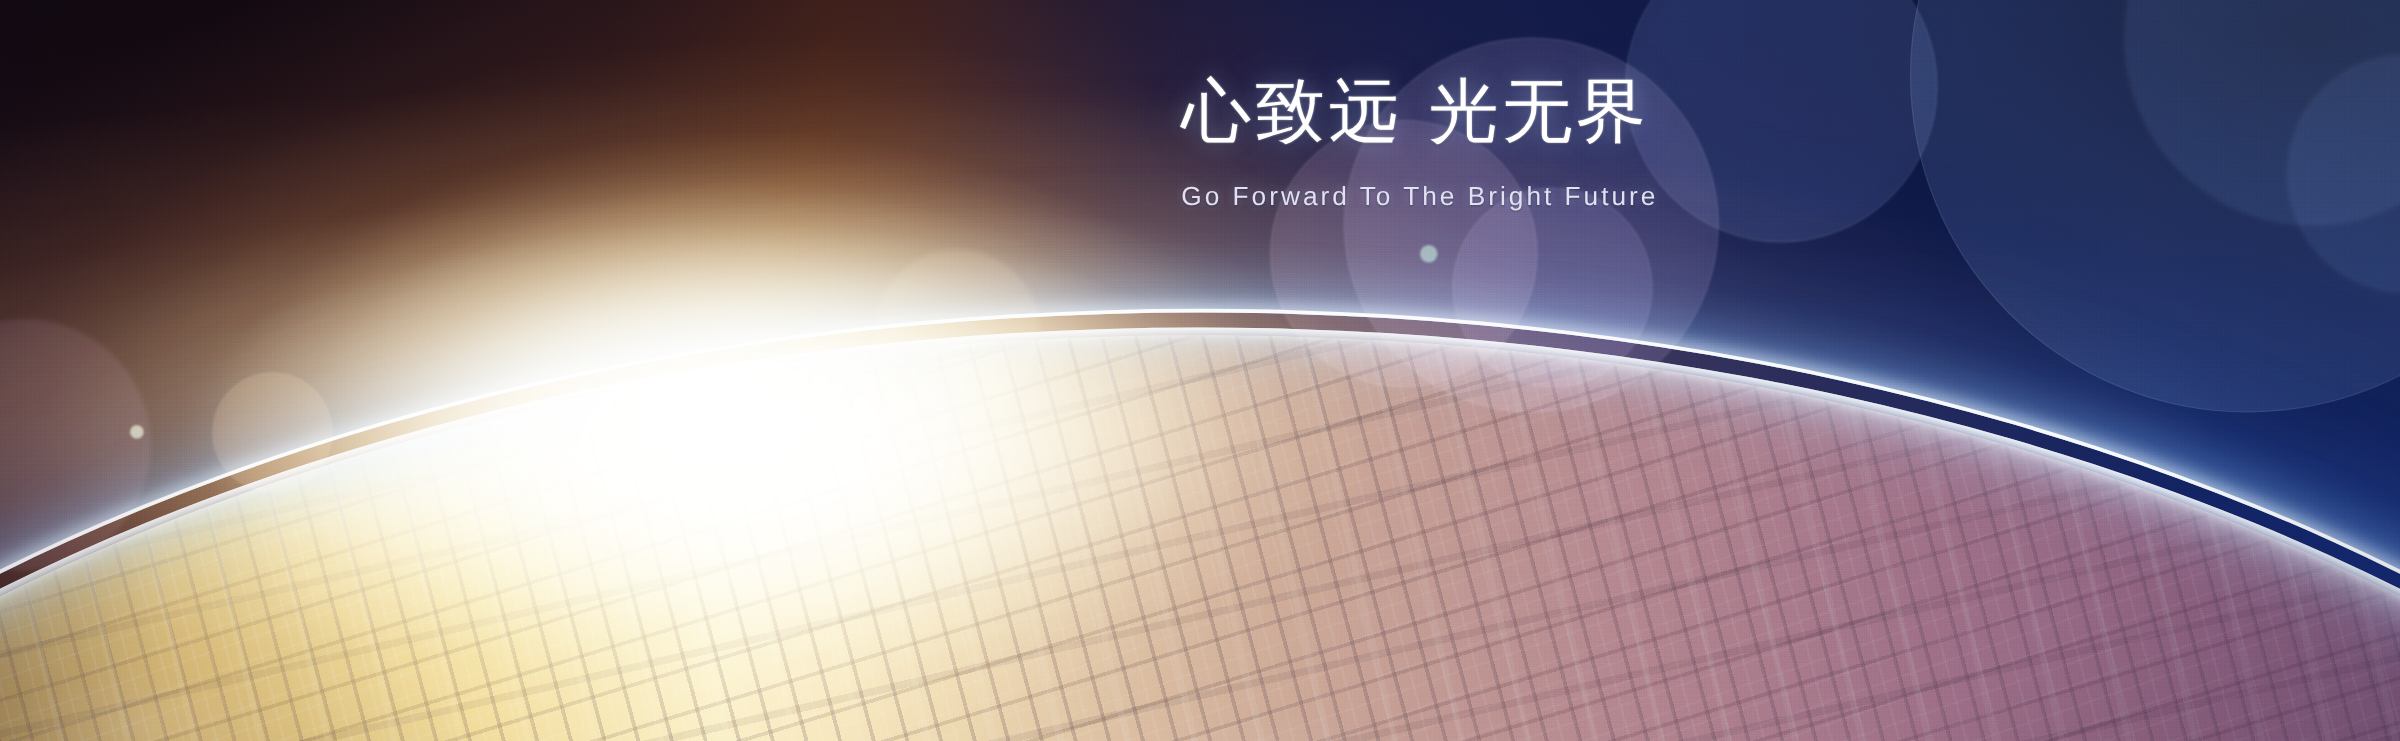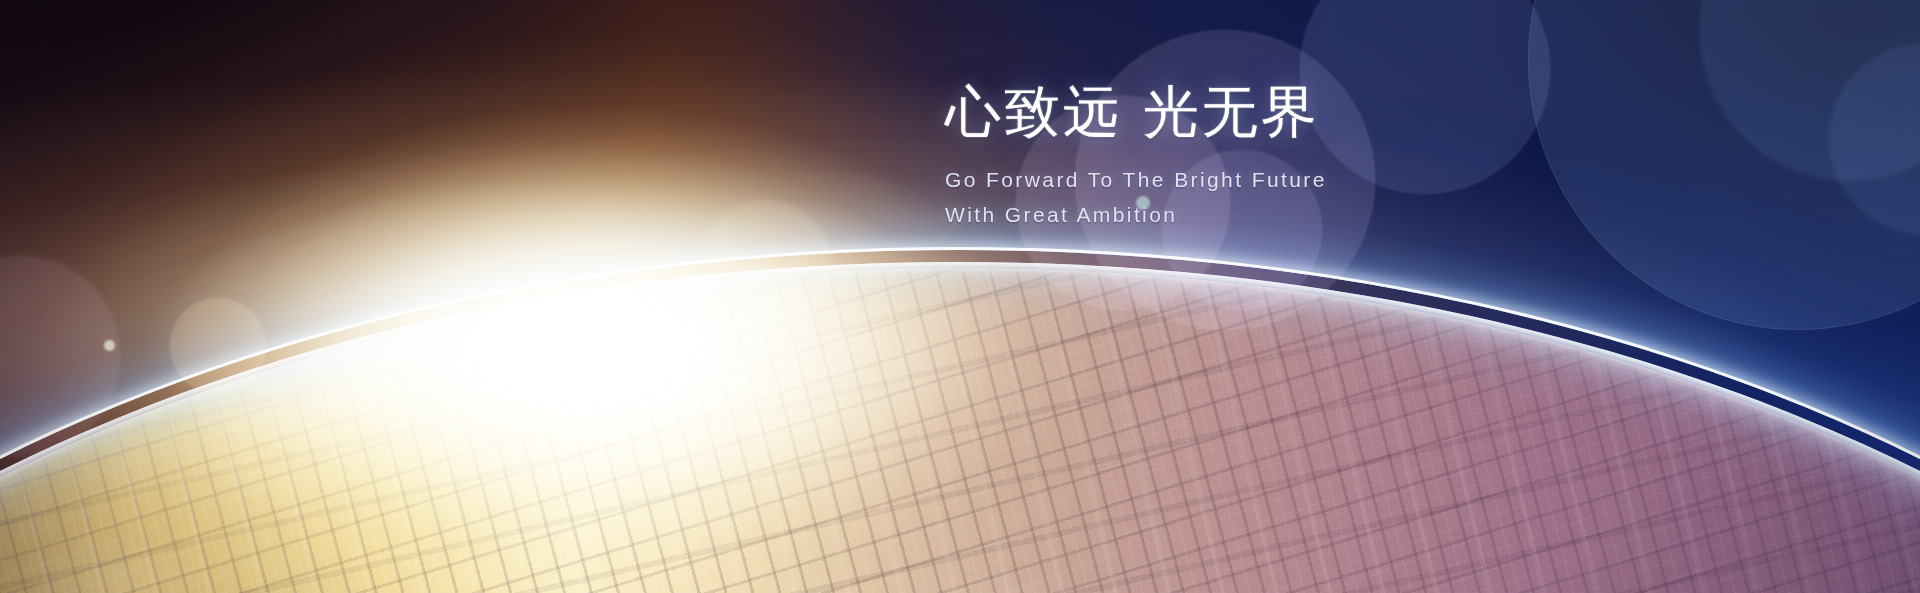--- a/index.html
+++ b/index.html
@@ -277,21 +277,21 @@
   .bokeh.ring::after {
     content:"";
     position:absolute; inset:0;
     border-radius:50%;
     border:1px solid rgba(255,255,255,.08);
   }
 
   
   #text-block {
     position:absolute;
-    left:945px; top:82px;
+    left:945px; top:60px;
     width:620px;
     z-index:40;
   }
   #headline {
     font-family:"DejaVu Sans", sans-serif;
     font-weight:200;
     font-size:56px;
     line-height:1.06;
     color:#ffffff;
     letter-spacing:3px;
@@ -376,19 +376,18 @@
       <div class="bokeh ring" style="left: 170px; top: 298px; width: 96px; height: 96px; background: radial-gradient(circle, rgba(255, 196, 132, 0.2) 0%, rgba(255, 196, 132, 0.2) 62%, rgba(255, 214, 160, 0.12) 86%, rgba(0, 0, 0, 0) 100%); filter: blur(1px);"></div>
       <div class="bokeh ring" style="left: 104px; top: 340px; width: 11px; height: 11px; background: radial-gradient(circle, rgba(226, 240, 198, 0.72) 0%, rgba(226, 240, 198, 0.72) 62%, rgba(226, 240, 198, 0.22) 86%, rgba(0, 0, 0, 0) 100%); filter: blur(1px);"></div>
       <div class="bokeh ring" style="left: -80px; top: 256px; width: 200px; height: 200px; background: radial-gradient(circle, rgba(150, 110, 150, 0.18) 0%, rgba(150, 110, 150, 0.18) 62%, rgba(190, 150, 190, 0.1) 86%, rgba(0, 0, 0, 0) 100%); filter: blur(2px);"></div>
       <div class="bokeh ring" style="left: 700px; top: 200px; width: 132px; height: 132px; background: radial-gradient(circle, rgba(255, 206, 150, 0.16) 0%, rgba(255, 206, 150, 0.16) 62%, rgba(255, 220, 170, 0.1) 86%, rgba(0, 0, 0, 0) 100%); filter: blur(2px);"></div>
       <div class="bokeh ring" style="left: 1830px; top: 44px; width: 190px; height: 190px; background: radial-gradient(circle, rgba(74, 104, 168, 0.16) 0%, rgba(74, 104, 168, 0.16) 62%, rgba(120, 150, 205, 0.1) 86%, rgba(0, 0, 0, 0) 100%); filter: blur(2px);"></div>
     </div>
 
   <div id="text-block">
     <div id="headline">心致远  光无界</div>
     <div class="subline" id="subline-1">Go Forward To The Bright Future</div>
-    <div class="subline" id="subline-2">With Great Ambition</div>
   </div>
 
   <div class="layer" id="grain"></div>
   <div class="layer" id="final-vignette"></div>
 
 </div>
 
 </body></html>

